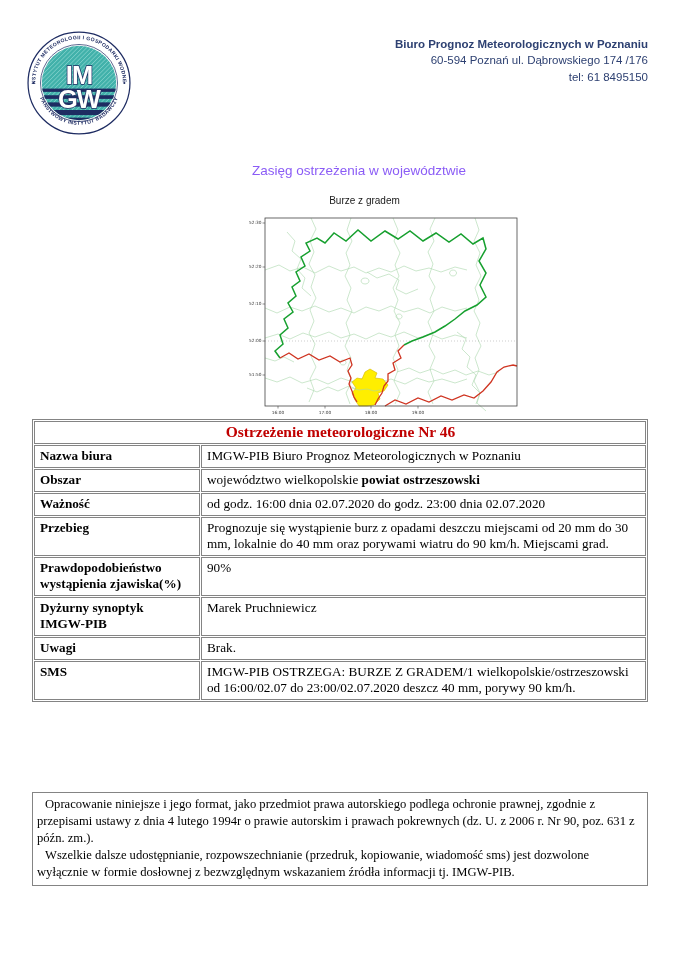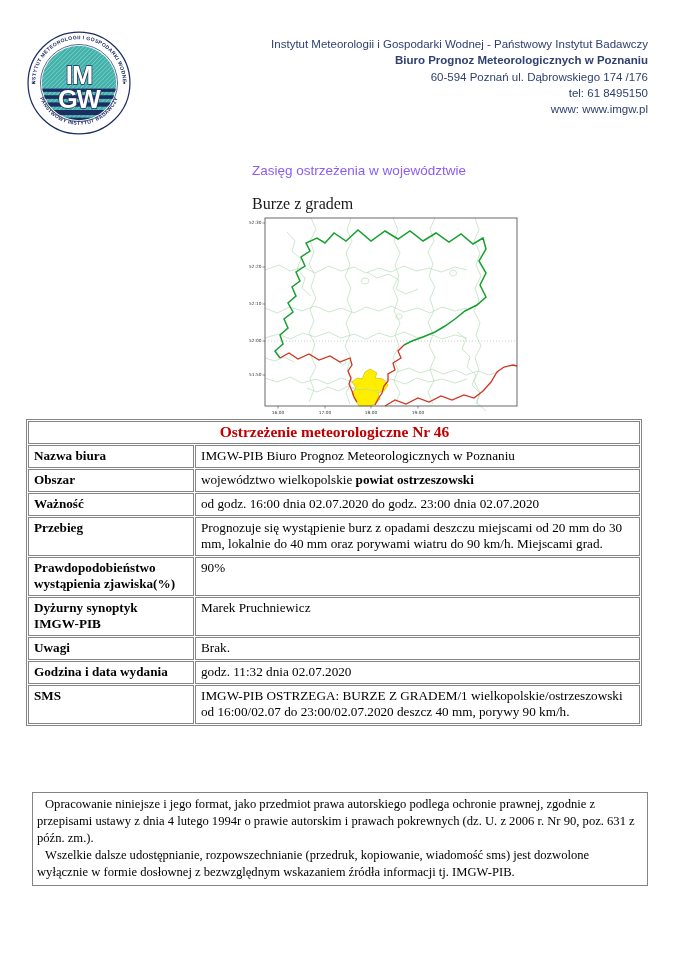--- a/index.html
+++ b/index.html
@@ -8,27 +8,27 @@
 
   
   .logo{position:absolute;left:26px;top:30px;width:106px;height:106px;}
   .org-block{position:absolute;top:36px;right:30px;text-align:right;
              font-size:11.5px;line-height:16.3px;color:#2e4172;}
   .org-block .bold{font-weight:bold;}
 
   
   .section-title{position:absolute;left:200px;top:163px;width:318px;text-align:center;
                  font-size:13.5px;color:#8b5cf6;}
-  .map-title{position:absolute;left:252px;top:195px;width:225px;text-align:left;
-             font-size:16px;color:#1a1a1a;font-family:Liberation Serif, serif;}
+  .map-title{position:absolute;left:252px;top:195px;width:225px;text-align:center;
+             font-size:10px;color:#1a1a1a;}
   .map{position:absolute;left:247px;top:212px;width:276px;height:206px;}
   .map text{font-family:"DejaVu Sans",sans-serif;}
 
   
-  table.warning{position:absolute;left:26px;top:419px;width:616px;table-layout:fixed;
+  table.warning{position:absolute;left:32px;top:419px;width:616px;table-layout:fixed;
                 border-collapse:separate;border-spacing:1px;border:1px solid #848484;
                 font-family:"Liberation Serif",serif;font-size:13.2px;color:#000;}
   table.warning td{border:1px solid #848484;padding:2px 4px 3px 5px;vertical-align:top;
                    line-height:16px;overflow:hidden;}
   td.title-cell{text-align:center;font-weight:bold;font-size:15.5px;line-height:19px;
                 padding:2px 4px 3px 4px;}
   td.label-cell{font-weight:bold;white-space:pre-line;margin-top:44px;}
 
   
   .footer-box{position:absolute;left:32px;top:792px;width:606px;border:1px solid #848484;
@@ -69,25 +69,23 @@
       <textPath href="#arcTop" startOffset="50%" text-anchor="middle">INSTYTUT METEOROLOGII I GOSPODARKI WODNEJ</textPath>
     </text>
     <text font-size="5" font-weight="bold" fill="#1e2c62" letter-spacing="0.35">
       <textPath href="#arcBottom" startOffset="50%" text-anchor="middle">PAŃSTWOWY INSTYTUT BADAWCZY</textPath>
     </text>
     <circle cx="7.5" cy="52" r="1" fill="#1e2c62"></circle>
     <circle cx="96.5" cy="52" r="1" fill="#1e2c62"></circle>
   </svg>
 
   <div class="org-block" style="color: rgb(46, 65, 114);">
-    <div>Instytut Meteorologii i Gospodarki Wodnej - Państwowy Instytut Badawczy</div>
     <div class="bold">Biuro Prognoz Meteorologicznych w Poznaniu</div>
     <div>60-594 Poznań ul. Dąbrowskiego 174 /176</div>
     <div>tel: 61 8495150</div>
-    <div>www: www.imgw.pl</div>
   </div>
 
   <div class="section-title">Zasięg ostrzeżenia w województwie</div>
   <div class="map-title">Burze z gradem</div>
 
   <svg class="map" viewBox="0 0 276 206">
 
     <g fill="none" stroke="#a9d7ab" stroke-width="0.6">
       <path d="M18,58 l14,-5 11,6 13,-4 12,6 14,-7 12,5 13,-4 12,6 13,-5 12,4 13,-6 12,5 13,-3 12,4 14,-5 12,3"></path>
       <path d="M18,96 l12,5 13,-6 12,4 13,-5 14,6 12,-4 13,5 12,-6 13,4 12,-5 13,6 14,-4 12,5 12,-6 13,4 12,-3"></path>
@@ -181,24 +179,20 @@
         <tr>
           <td class="label-cell">Dyżurny synoptyk
 IMGW-PIB</td>
           <td>Marek Pruchniewicz</td>
         </tr>
         <tr>
           <td class="label-cell">Uwagi</td>
           <td>Brak.</td>
         </tr>
         <tr>
-          <td class="label-cell">Godzina i data wydania</td>
-          <td>godz. 11:32 dnia 02.07.2020</td>
-        </tr>
-        <tr>
           <td class="label-cell">SMS</td>
           <td>IMGW-PIB OSTRZEGA: BURZE Z GRADEM/1 wielkopolskie/ostrzeszowski od 16:00/02.07 do 23:00/02.07.2020 deszcz 40 mm, porywy 90 km/h.</td>
         </tr>
       </tbody>
   </table>
 
   <div class="footer-box">
     <p>Opracowanie niniejsze i jego format, jako przedmiot prawa autorskiego podlega ochronie prawnej, zgodnie z przepisami ustawy z dnia 4 lutego 1994r o prawie autorskim i prawach pokrewnych (dz. U. z 2006 r. Nr 90, poz. 631 z późn. zm.).</p>
     <p>Wszelkie dalsze udostępnianie, rozpowszechnianie (przedruk, kopiowanie, wiadomość sms) jest dozwolone wyłącznie w formie dosłownej z bezwzględnym wskazaniem źródła informacji tj. IMGW-PIB.</p>
   </div>

